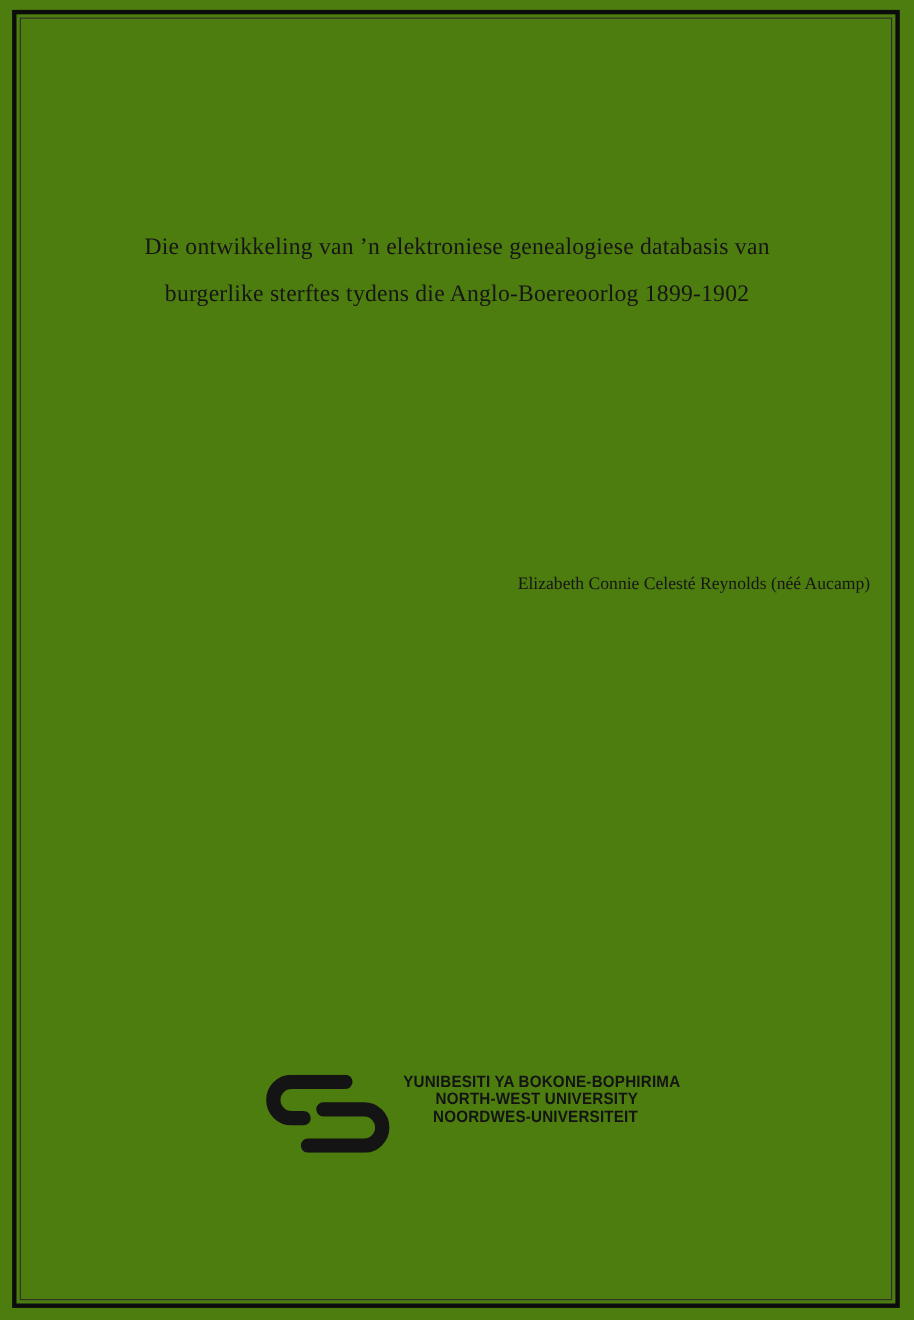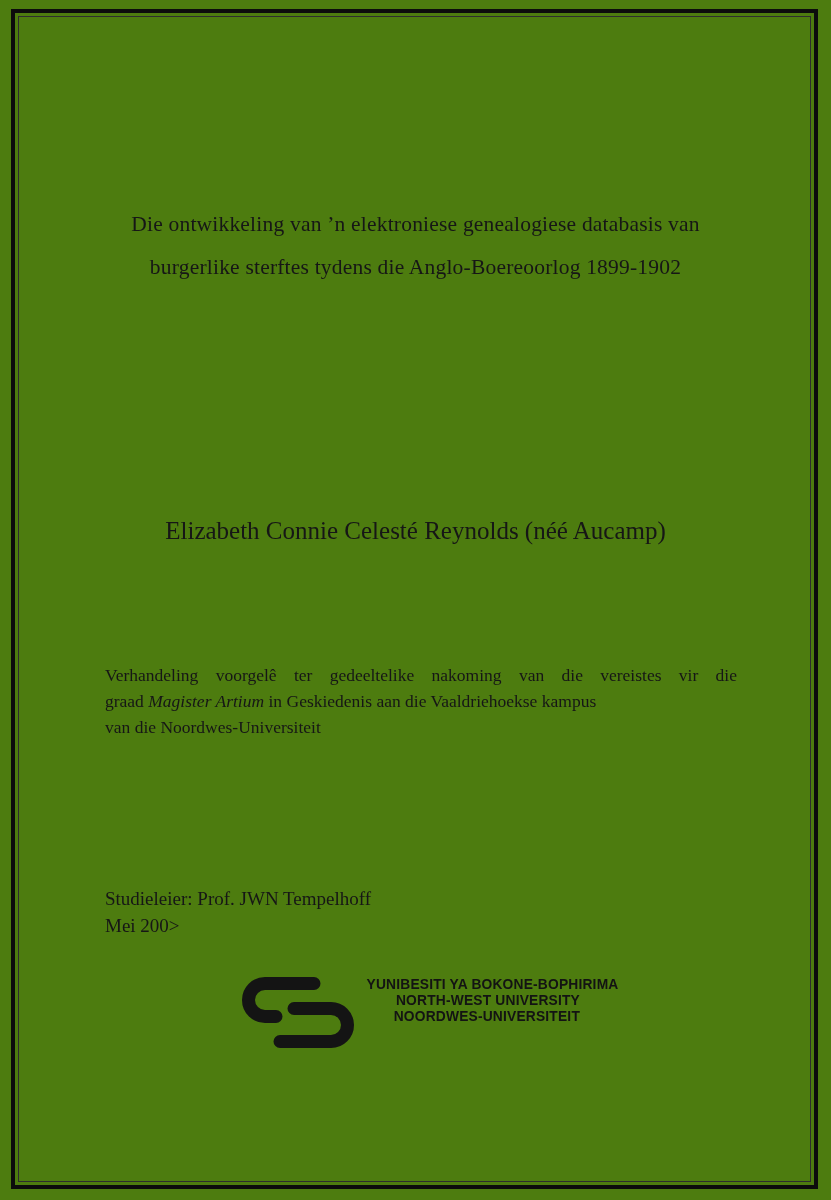--- a/index.html
+++ b/index.html
@@ -37,22 +37,22 @@
   .byline {
     position: absolute;
     left: 40px; right: 40px; top: 432px;
     text-align: center;
     font-size: 17px;
     line-height: 24px;
   }
   .author {
     position: absolute;
     left: 40px; right: 40px; top: 517px;
-    text-align: center;
-    font-size: 25px;
+    text-align: right;
+    font-size: 16px;
     line-height: 28px;
   }
   .statement {
     position: absolute;
     left: 105px; top: 662px;
     width: 632px;
     font-size: 17.5px;
     line-height: 26.2px;
   }
   .statement .justified {
@@ -101,30 +101,21 @@
   <div class="frame-inner"></div>
 
   <div class="title">
     <div>Die ontwikkeling van ’n elektroniese genealogiese databasis van</div>
     <div>burgerlike sterftes tydens die Anglo-Boereoorlog 1899-1902</div>
   </div>
 
 
   <div class="author">Elizabeth Connie Celesté Reynolds (néé Aucamp)</div>
 
-  <div class="statement">
-    <div class="justified">Verhandeling voorgelê ter gedeeltelike nakoming van die vereistes vir die</div>
-    <div><span>graad </span><span class="italic">Magister Artium</span><span> in Geskiedenis aan die Vaaldriehoekse kampus</span></div>
-    <div>van die Noordwes-Universiteit</div>
-  </div>
 
-  <div class="supervisor-block">
-    <div>Studieleier: Prof. JWN Tempelhoff</div>
-    <div>Mei 200&gt;</div>
-  </div>
 
   <div class="logo">
     <svg class="logo-mark" viewBox="0 0 117 71" xmlns="http://www.w3.org/2000/svg" aria-hidden="true">
 
       <path d="M 74 6.5 H 25 A 16.5 16.5 0 0 0 25 39.5 H 36" fill="none" stroke="#141414" stroke-width="13" stroke-linecap="round"></path>
 
       <path d="M 40 64.5 H 91 A 16.5 16.5 0 0 0 91 31.5 H 54" fill="none" stroke="#141414" stroke-width="13" stroke-linecap="round"></path>
     </svg>
     <div class="logo-text">
       <div>YUNIBESITI YA BOKONE-BOPHIRIMA</div>

